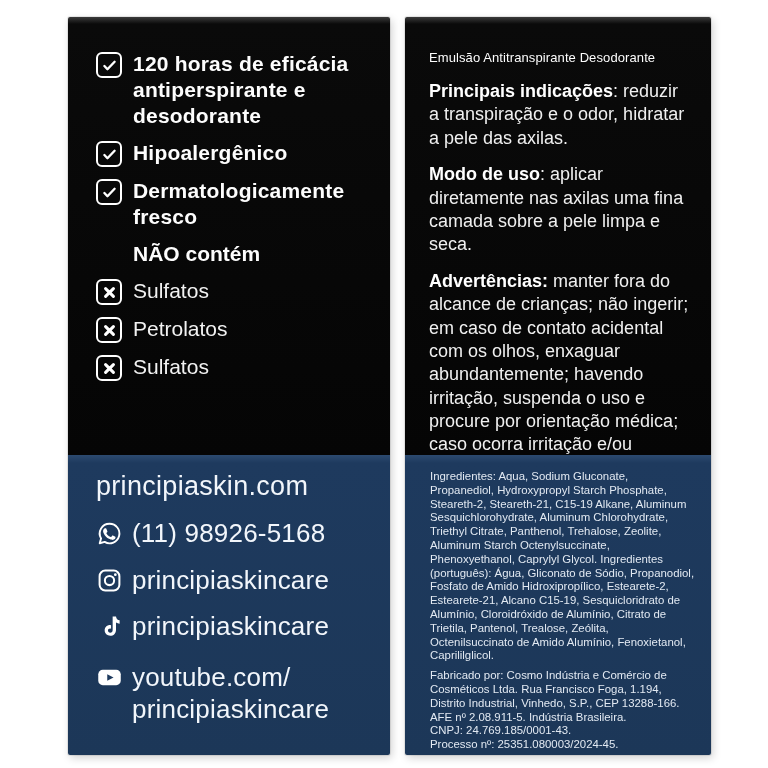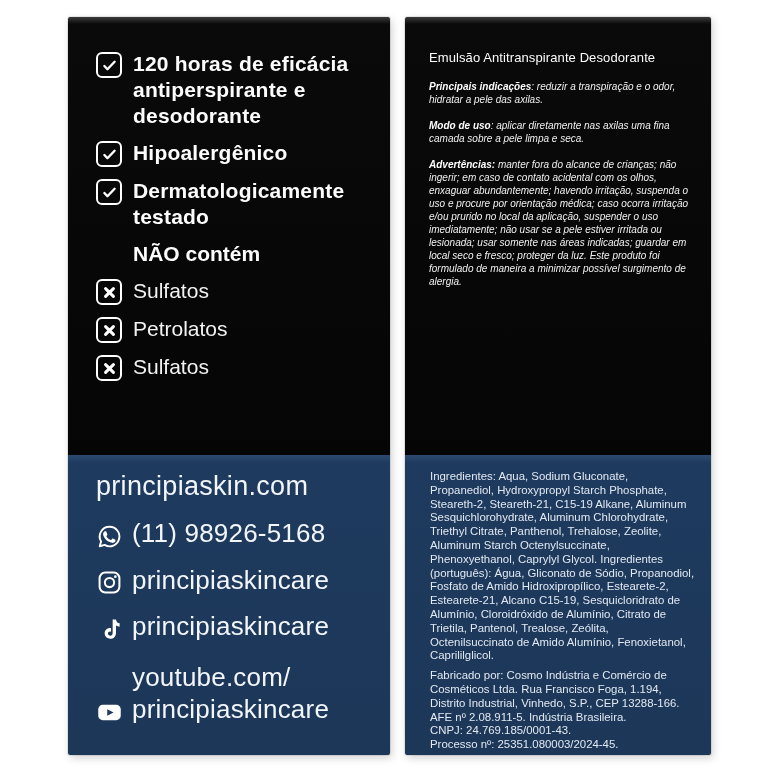--- a/index.html
+++ b/index.html
@@ -22,30 +22,30 @@
   .claim.plain .claim-text { font-weight:normal; color:#f2f2f2; }
   .claim-box { flex:none; width:26px; height:26px; border:2.5px solid #ffffff; border-radius:6px;
                display:flex; align-items:center; justify-content:center; margin-top:1px; background:transparent; }
   .claim-box svg { width:17px; height:17px; }
   .claim.no-icon { padding-left:37px; }
   .claim.no-icon .claim-text { font-weight:bold; }
 
   
   .contacts { padding:16px 10px 0 28px; }
   .site { font-size:27px; letter-spacing:0.3px; margin-bottom:15px; color:#f2f6fb; }
-  .contact-row { display:flex; align-items:flex-end; gap:9px; margin-bottom:14px; }
+  .contact-row { display:flex; align-items:flex-start; gap:9px; margin-bottom:14px; }
   .contact-icon { flex:none; width:27px; height:27px; margin-top:3px; }
   .contact-icon svg { width:100%; height:100%; display:block; }
   .contact-text { font-size:26px; line-height:1.25; letter-spacing:0.2px; color:#f2f6fb; }
   .contact-row.youtube { margin-top:18px; }
 
   
   .info { padding:33px 18px 0 24px; }
   .info-title { font-size:13px; font-weight:normal; letter-spacing:0.1px; margin-bottom:15px; color:#fdfdfd; }
-  .info-p { font-size:10px; line-height:1.3; margin-bottom:13px; color:#f0f0f0; max-width:268px;font-style:italic; }
+  .info-p { font-size:18px; line-height:1.3; margin-bottom:13px; color:#f0f0f0; max-width:268px; }
   .info-p b { font-weight:bold; color:#ffffff; }
 
   
   .ingredients { padding:15px 16px 0 25px; }
   .ing-p { font-size:11.4px; line-height:1.21; color:#e2e9f2; max-width:266px; }
   .ing-p + .ing-p { margin-top:6px; }
   .ing-line { font-size:11.4px; line-height:1.21; color:#e2e9f2; }
 </style>
 </head>
 <body>
@@ -73,21 +73,21 @@
           </span>
           <span class="claim-text">Hipoalergênico</span>
         </li>
 
         <li class="claim bold">
           <span class="claim-box">
             <svg viewBox="0 0 20 20">
                 <path d="M4 10.6l3.6 3.8L16 5.6" fill="none" stroke="#fff" stroke-width="2.8" stroke-linecap="round" stroke-linejoin="round"></path>
               </svg>
           </span>
-          <span class="claim-text">Dermatologicamente testado</span>
+          <span class="claim-text">Dermatologicamente fresco</span>
         </li>
 
 
         <li class="claim no-icon">
           <span class="claim-text">NÃO contém</span>
         </li>
 
         <li class="claim plain">
           <span class="claim-box">
             <svg viewBox="0 0 20 20">

